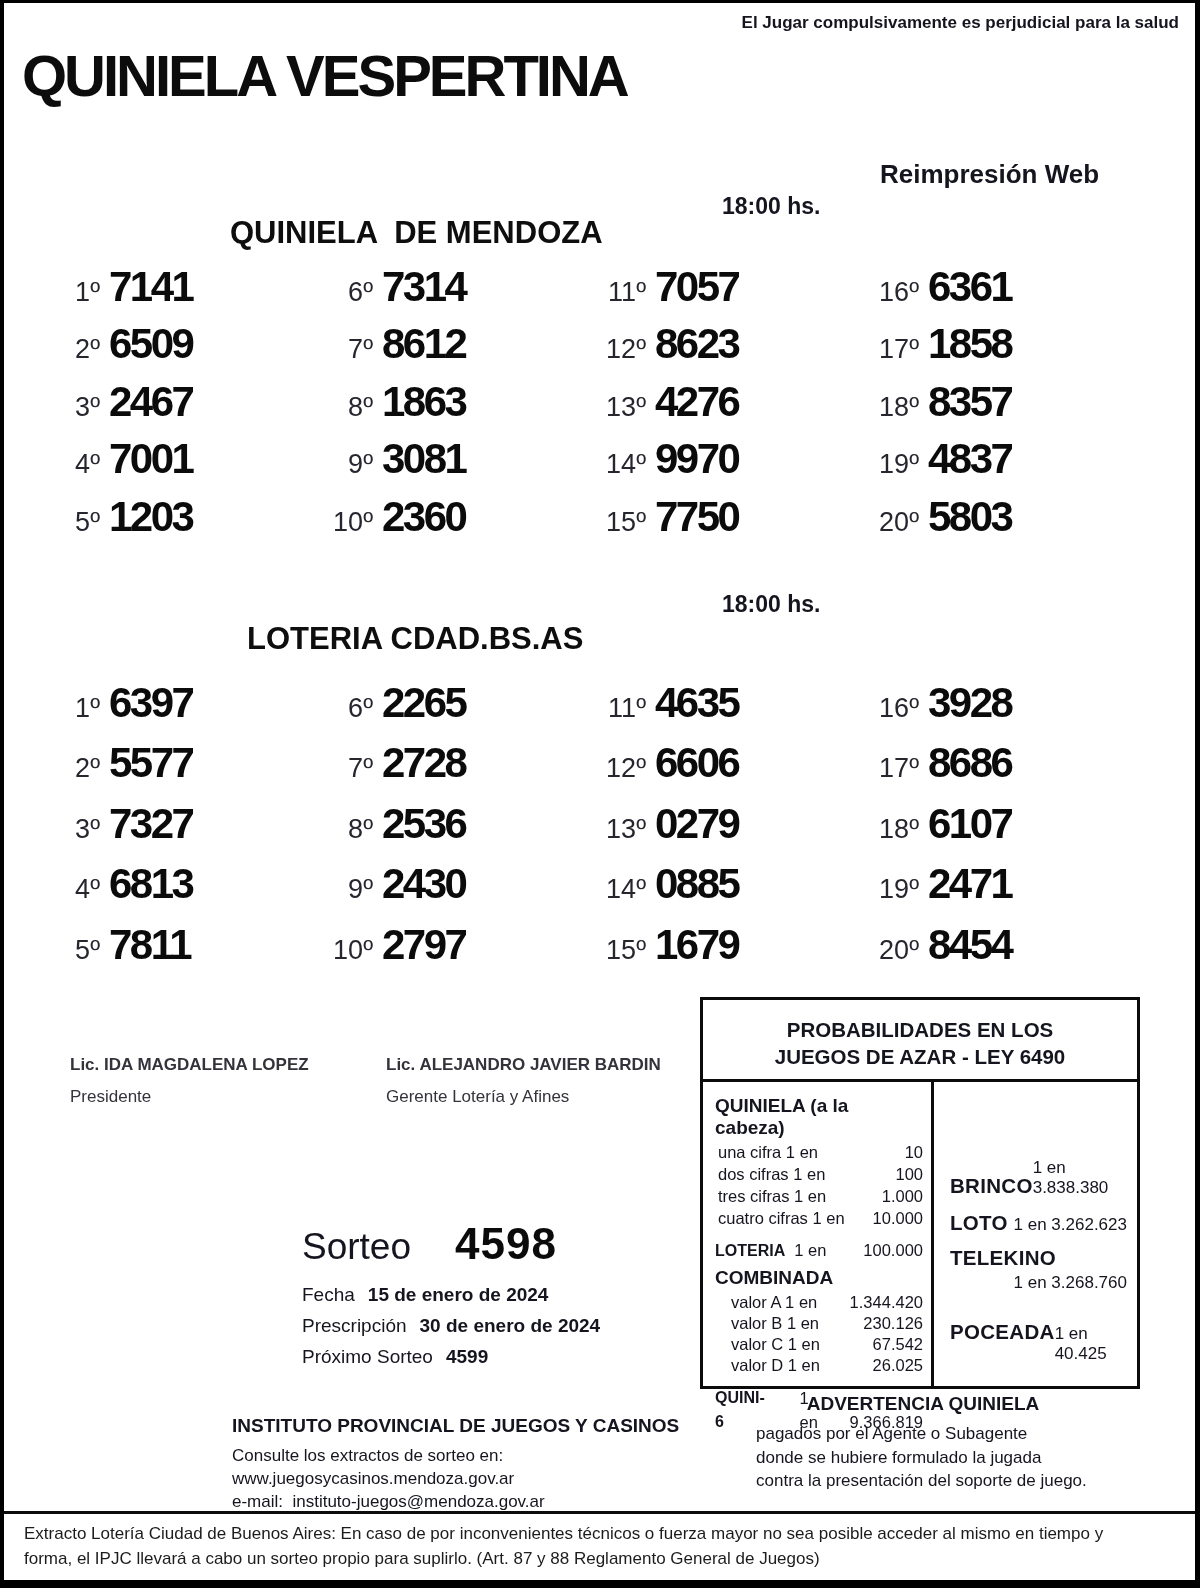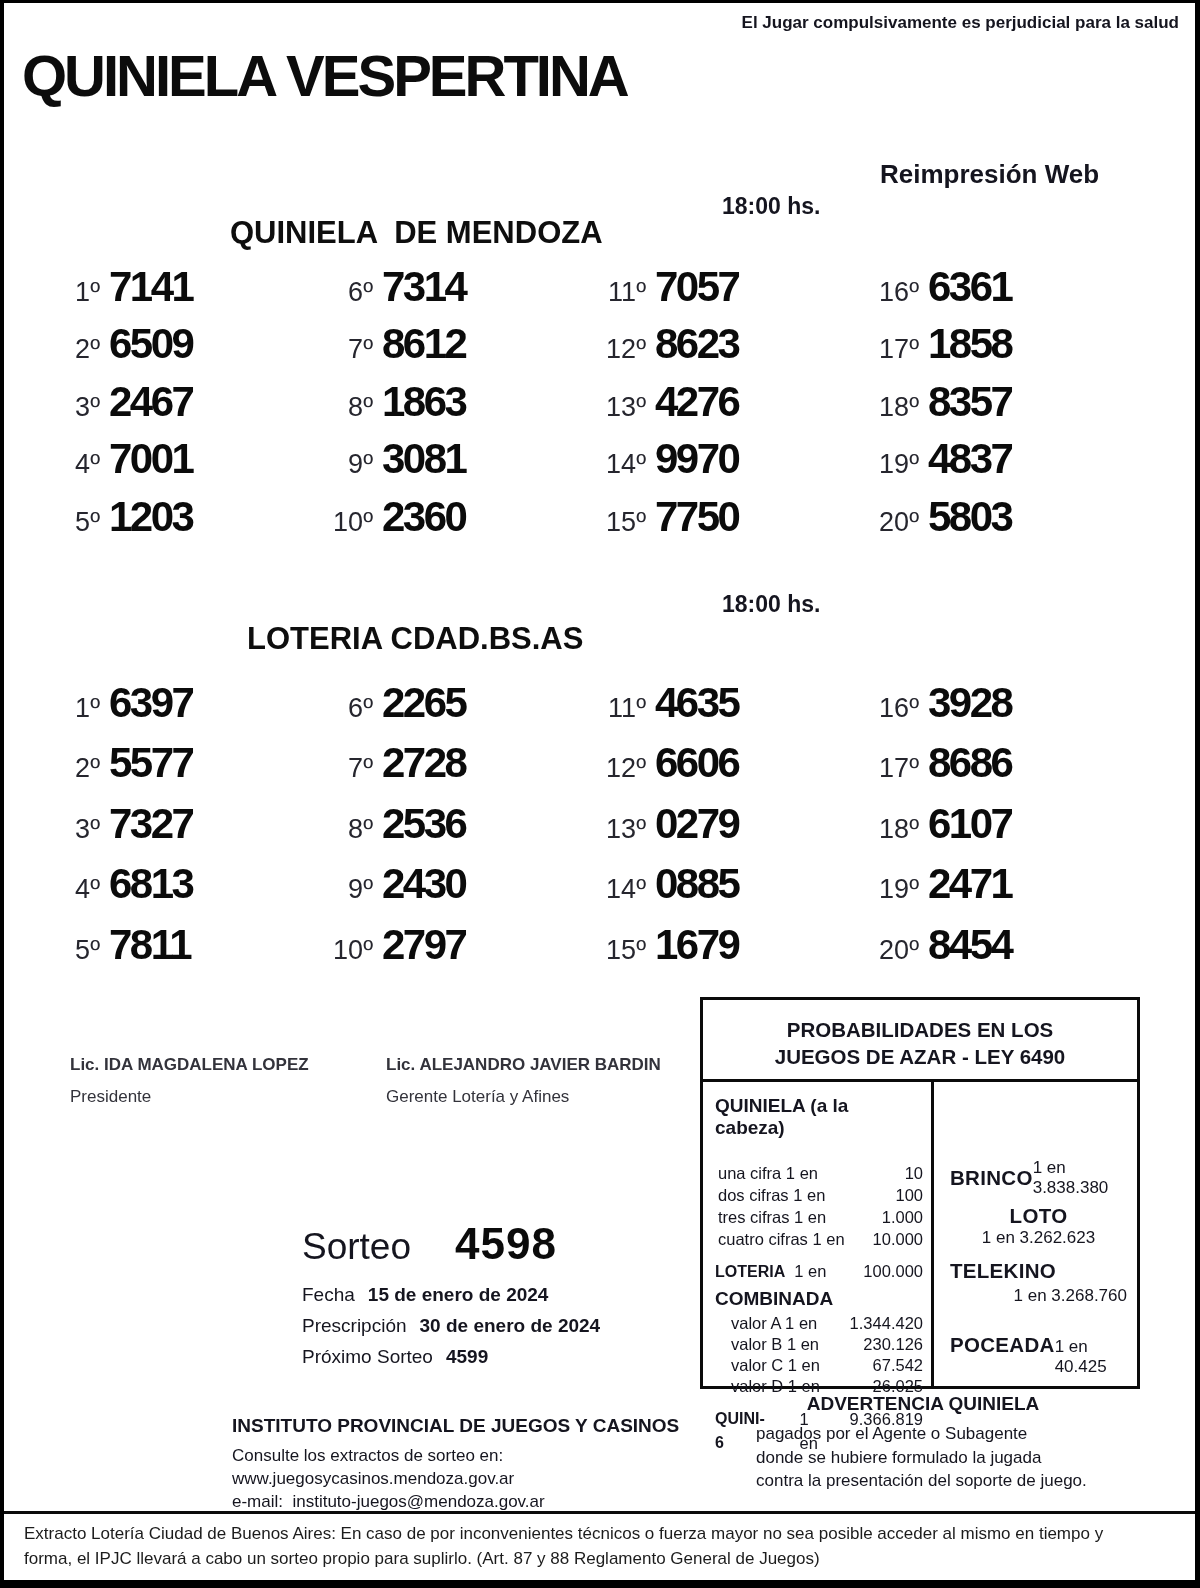--- a/index.html
+++ b/index.html
@@ -41,38 +41,38 @@
   .o-name { font-weight:700; margin-bottom:12px; }
   .o-role { font-weight:400; }
 
   
   .prob-box { position:absolute; left:696px; top:994px; width:440px; height:392px; border:3px solid #0b0b0b; box-sizing:border-box; color:#15151f; }
   .prob-header { height:82px; border-bottom:3px solid #0b0b0b; box-sizing:border-box; text-align:center; font-weight:700; font-size:20.5px; line-height:27px; padding-top:16px; }
   .prob-body { display:flex; height:calc(100% - 82px); }
   .prob-left { width:231px; border-right:3px solid #0b0b0b; box-sizing:border-box; padding:13px 8px 4px 12px; }
   .prob-right { flex:1; padding:76px 10px 4px 16px; box-sizing:border-box; }
 
-  .prob-heading { font-weight:700; font-size:19px; margin-bottom:23px; }
+  .prob-heading { font-weight:700; font-size:19px; margin-bottom:2px; }
   .prob-row { display:flex; font-size:16.5px; line-height:22px; }
   .prob-row .p-label { padding-left:3px; }
   .prob-row .p-val { margin-left:auto; }
   .loteria-row { display:flex; margin-top:9px; font-size:17px; line-height:24px; align-items:baseline; }
   .p-strong { font-weight:700; font-size:16px; }
   .p-mid { margin-left:9px; font-size:16.5px; }
   .loteria-row .p-val, .quini-row .p-val { margin-left:auto; font-size:16.5px; }
   .combinada-heading { margin-top:3px; font-weight:700; font-size:19px; line-height:24px; }
   .valor-rows { margin-top:2px; }
   .valor-rows .prob-row { line-height:21px; }
   .valor-rows .p-label { padding-left:16px; }
-  .quini-row { display:flex; margin-top:10px; align-items:flex-start; line-height:24px;gap:19px; }
+  .quini-row { display:flex; margin-top:10px; align-items:flex-end; line-height:24px;gap:19px; }
 
   .game { font-size:17px; color:#15151f; }
   .g-name { font-weight:700; font-size:20.5px; letter-spacing:0.3px; }
-  .game-inline { display:flex; justify-content:space-between; align-items:center; }
-  .game-inline + .game-inline { margin-top:6px;flex-direction:column; }
+  .game-inline { display:flex; justify-content:space-between; align-items:flex-end; }
+  .game-inline + .game-inline { margin-top:13px; }
   .game-below { margin-top:11px; }
   .g-odds-below { text-align:right; margin-top:3px; }
   .game-row { display:flex; justify-content:space-between; align-items:baseline; margin-top:27px; }
 
   
   .sorteo-block { position:absolute; left:298px; top:1216px; width:430px; color:#15151f; }
   .sorteo-row { display:flex; align-items:baseline; }
   .sorteo-label { font-size:37px; }
   .sorteo-number { font-size:44px; font-weight:700; margin-left:44px; letter-spacing:1px; color:#0b0b0b; }
   .info-row { display:flex; align-items:baseline; font-size:19px; margin-top:9px; }

